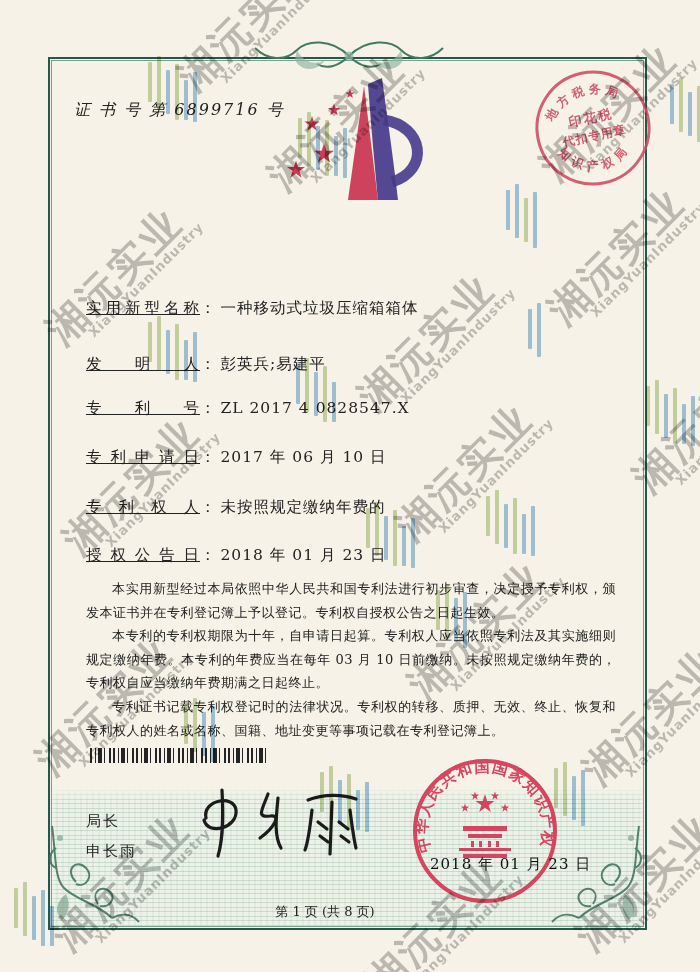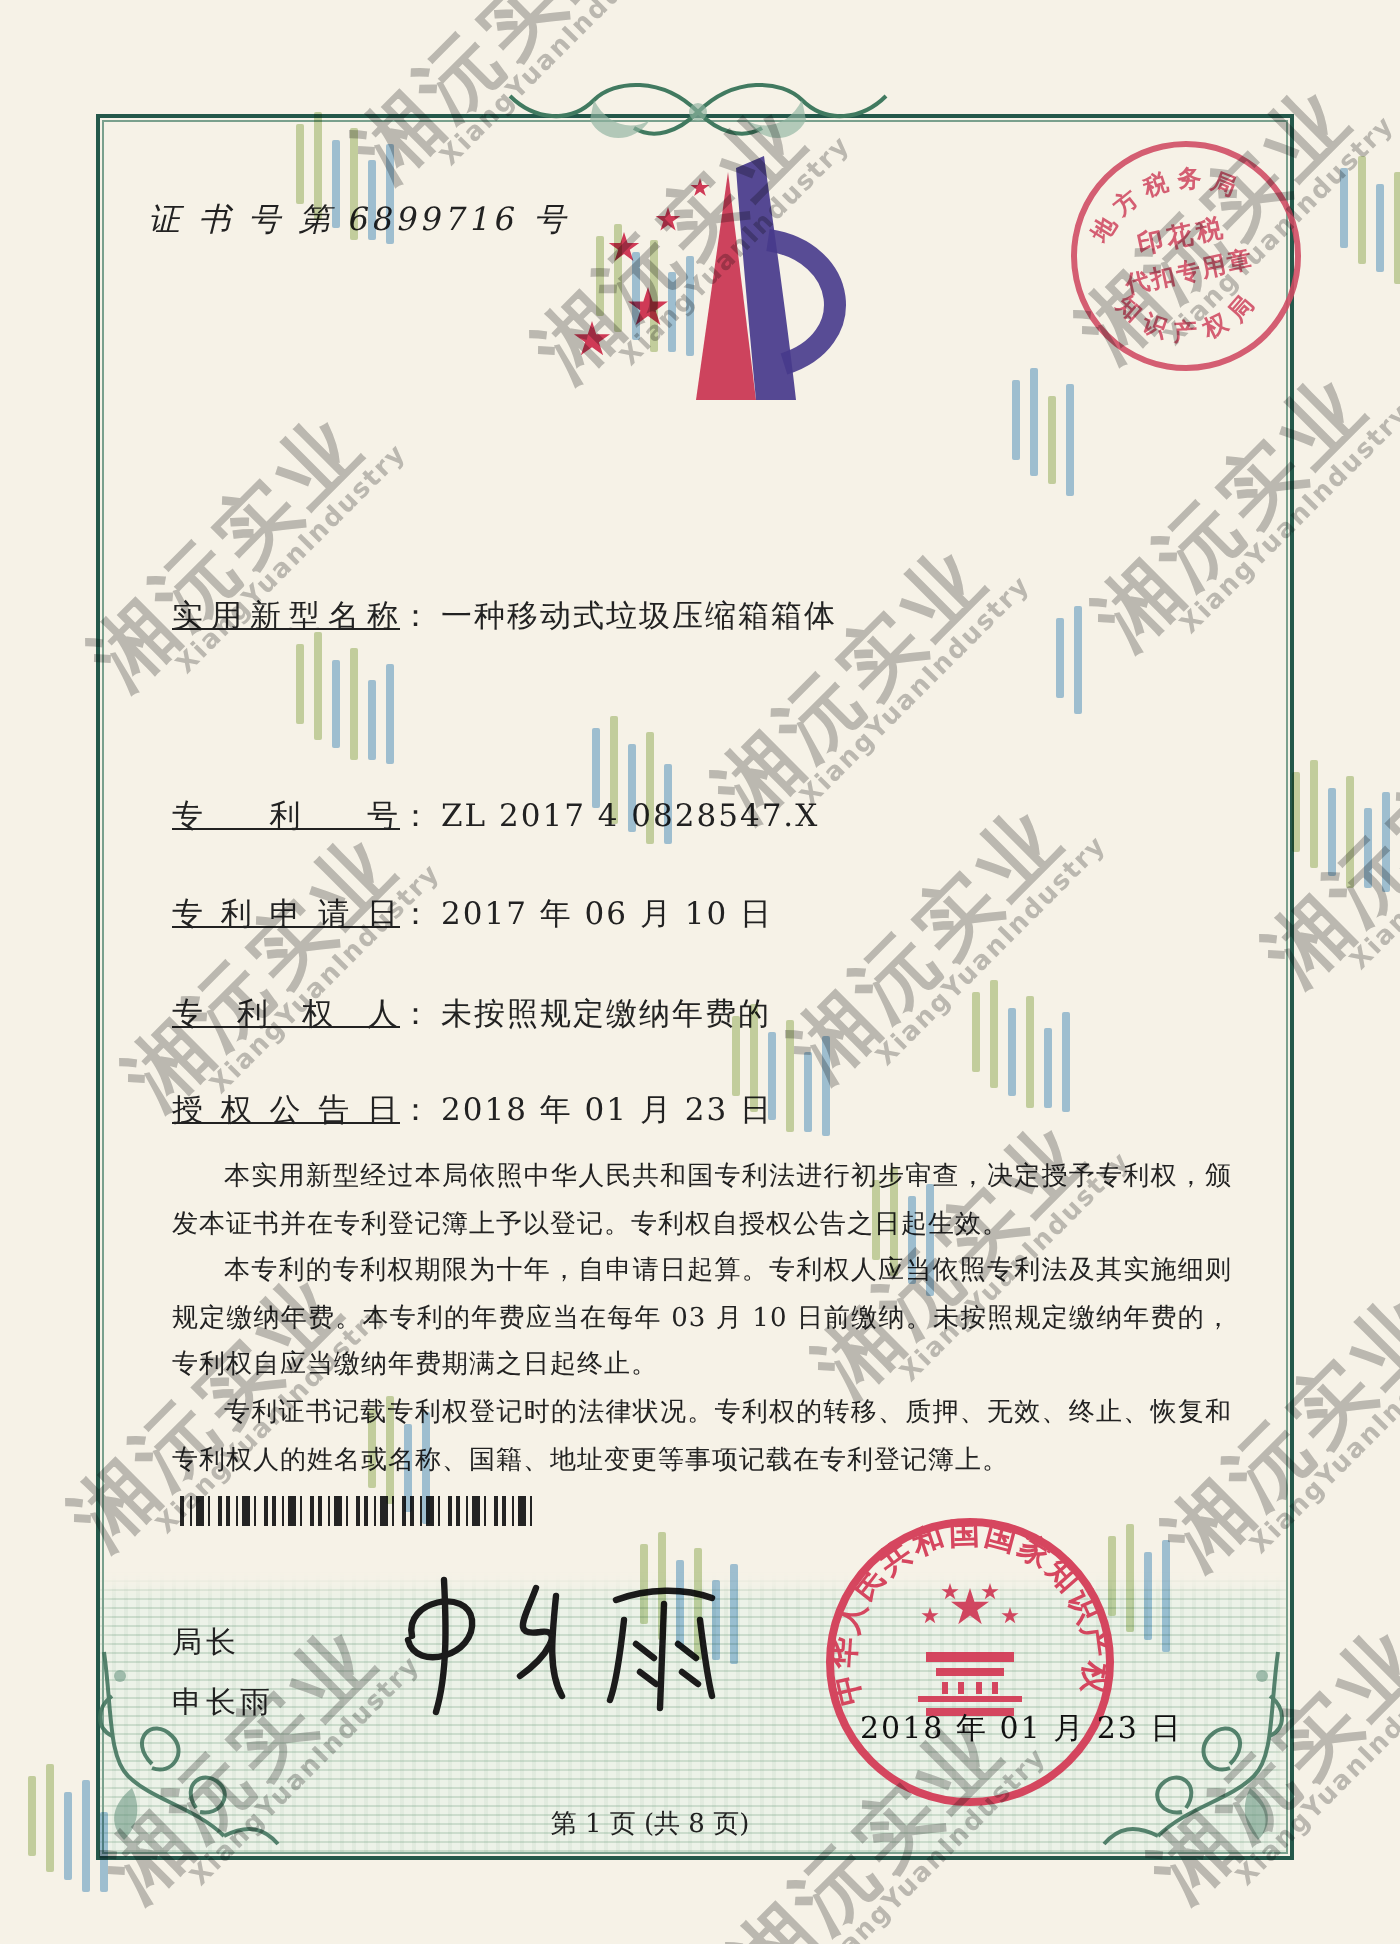--- a/index.html
+++ b/index.html
@@ -135,20 +135,23 @@
     <text x="64" y="58" text-anchor="middle" font-size="13" letter-spacing="2" fill="#d04a62" font-weight="bold">印花税</text>
     <text x="64" y="76" text-anchor="middle" font-size="12" letter-spacing="1" fill="#d04a62" font-weight="bold">代扣专用章</text>
     <text font-size="12" letter-spacing="5" fill="#d04a62" font-weight="bold">
       <textPath href="#taxArcBot" startOffset="8%">知识产权局</textPath>
     </text>
   </svg>
 
 
   <div class="field f1">
     <span class="flabel">实用新型名称</span><span class="fcolon">：</span><span class="fvalue">一种移动式垃圾压缩箱箱体</span>
+  </div>
+  <div class="field f2">
+    <span class="flabel">发明人</span><span class="fcolon">：</span><span class="fvalue">彭英兵;易建平</span>
   </div>
   <div class="field f3">
     <span class="flabel">专利号</span><span class="fcolon">：</span><span class="fvalue">ZL 2017 4 0828547.X</span>
   </div>
   <div class="field f4">
     <span class="flabel">专利申请日</span><span class="fcolon">：</span><span class="fvalue">2017 年 06 月 10 日</span>
   </div>
   <div class="field f5">
     <span class="flabel">专利权人</span><span class="fcolon">：</span><span class="fvalue">未按照规定缴纳年费的</span>
   </div>

